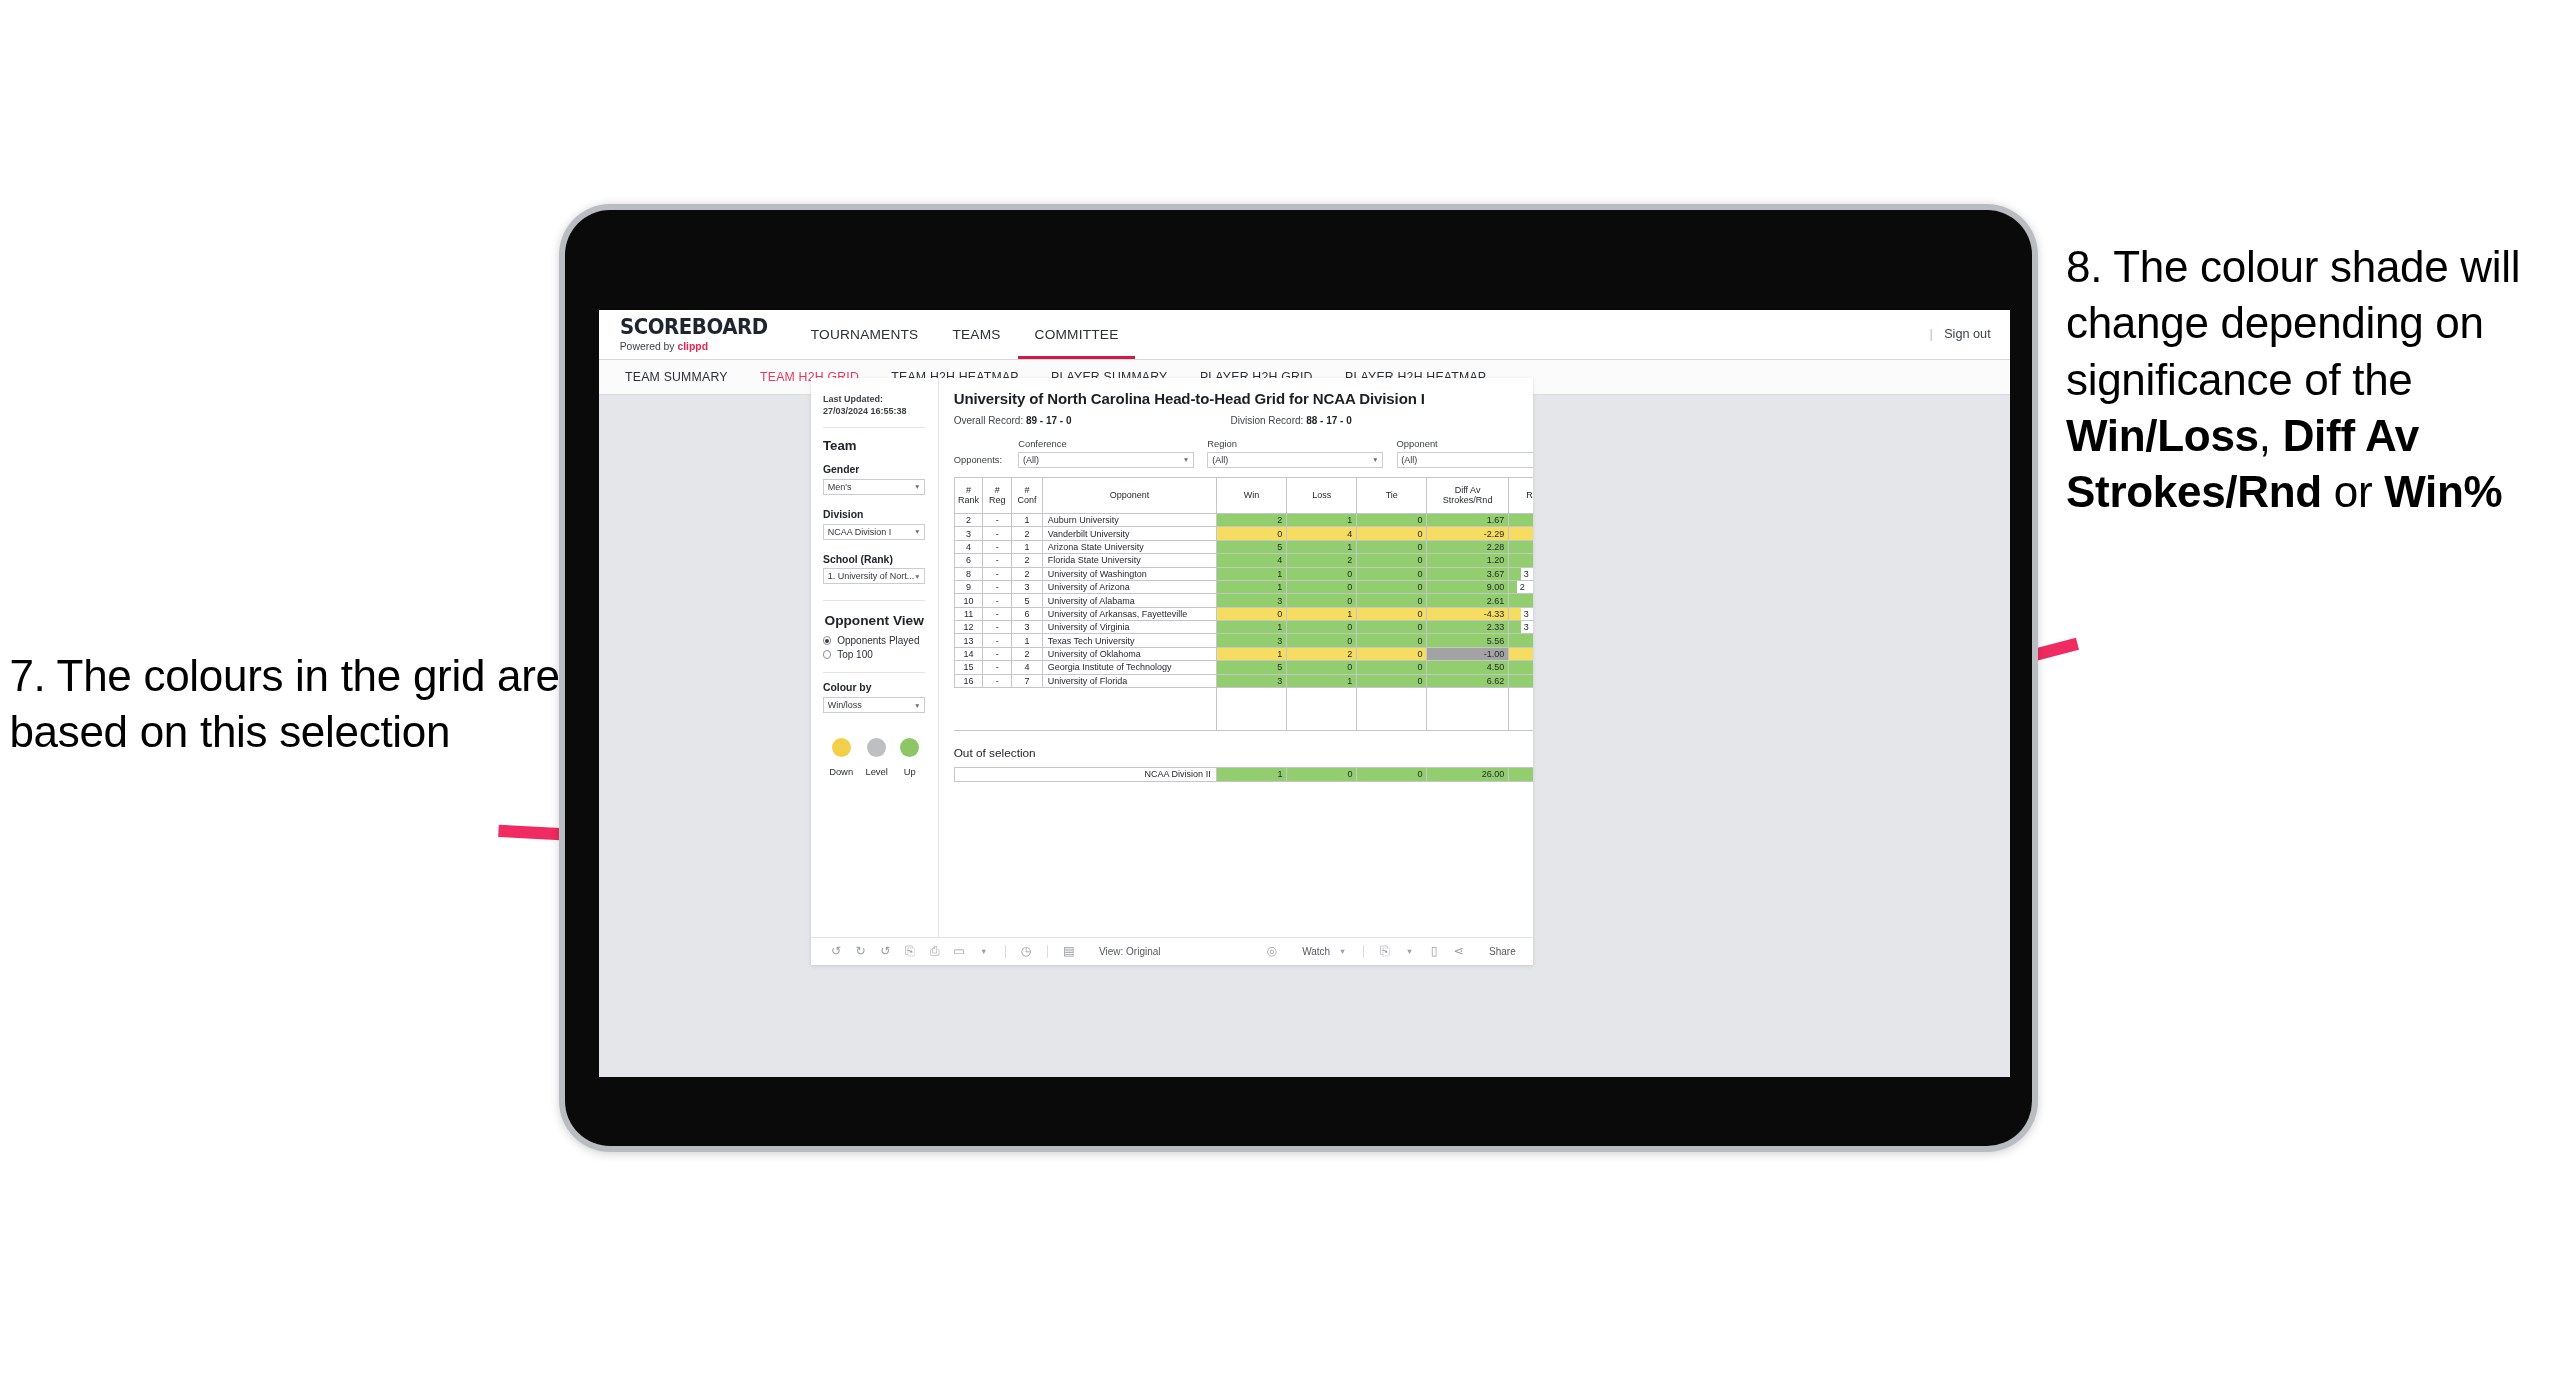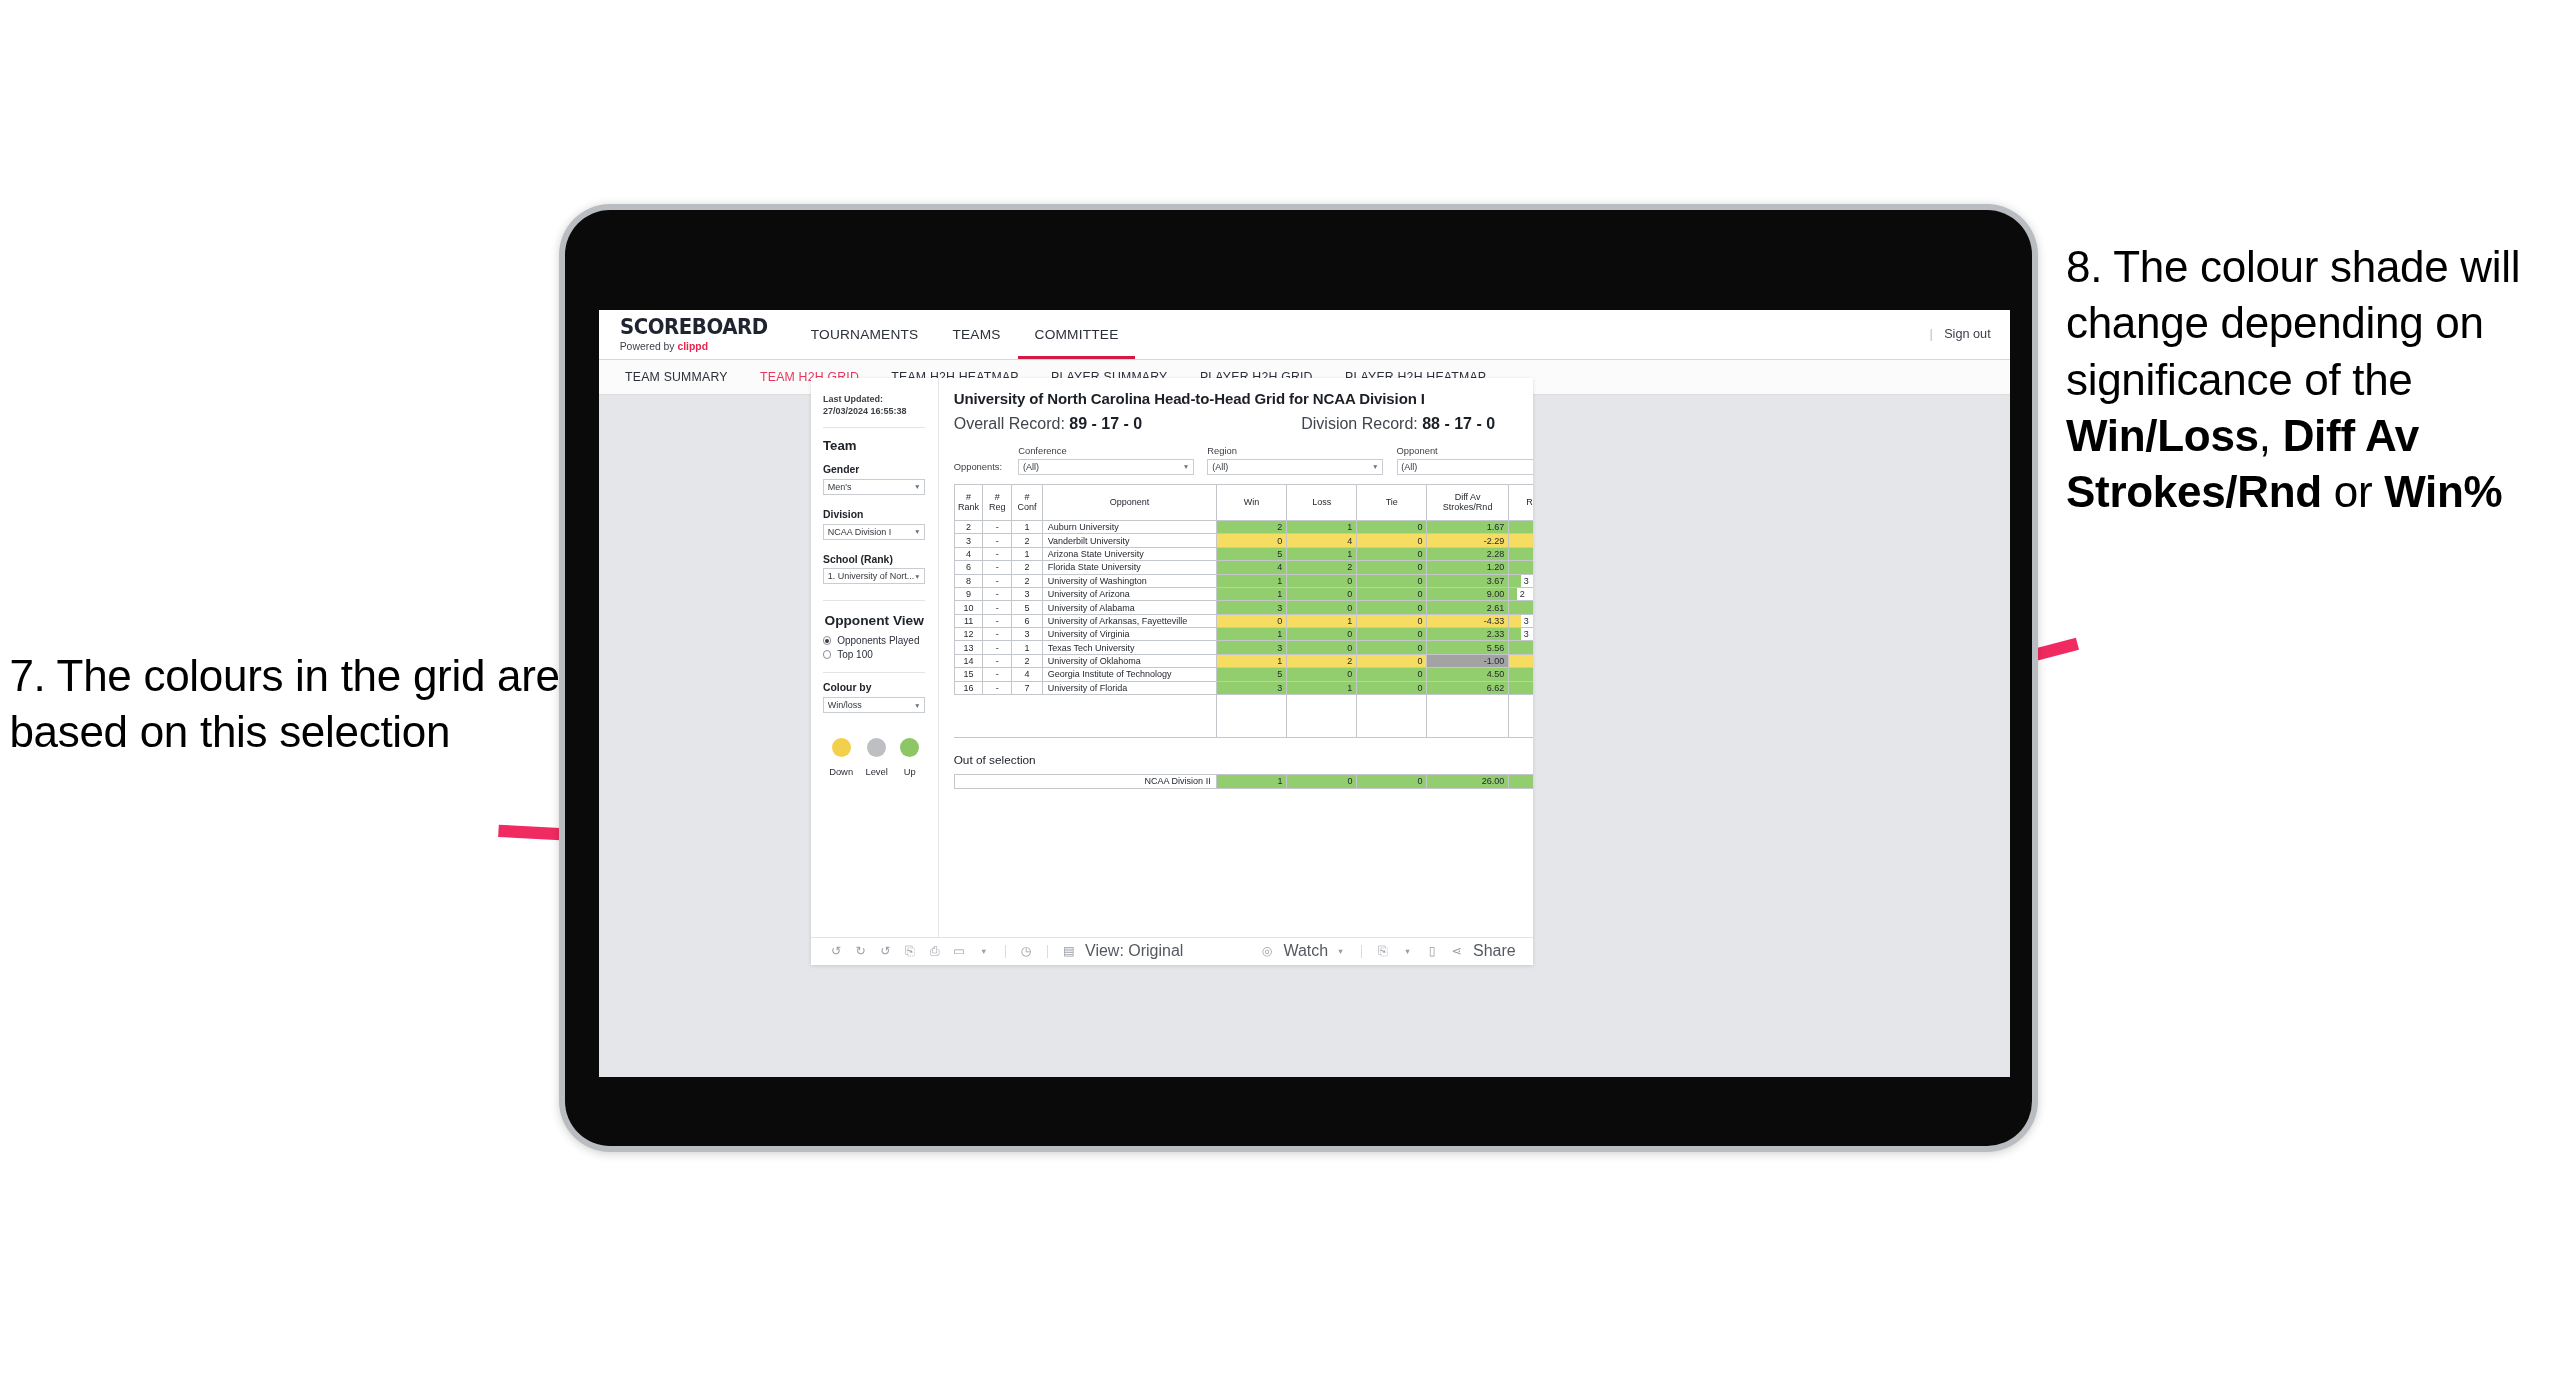--- a/index.html
+++ b/index.html
@@ -120,21 +120,21 @@
   }
   .rdot.on::after{ content:""; position:absolute; left:1.5px; top:1.5px; width:3.8px; height:3.8px; border-radius:50%; background:#3a3f48; }
   .legend { display:flex; justify-content:space-around; margin-top:24.6px; }
   .lg { text-align:center; }
   .lgdot { width:19px; height:19px; border-radius:50%; margin:0 auto 3.8px; }
   .lg span { font-size:9.4px; color:#2b2f38; }
 
   
   .main { flex:1; padding:12.3px 15px 0 15px; overflow:hidden; position:relative; }
   .h1 { font-size:15px; font-weight:700; color:#1b1f26; letter-spacing:-0.1px; }
-  .recs { display:flex; margin-top:8.5px; font-size:16px; color:#40454d; }
+  .recs { display:flex; margin-top:8.5px; font-size:10px; color:#40454d; }
   .recs b { color:#1b1f26; font-weight:700; }
   .recs .r2 { margin-left:159px; }
   .filters { display:flex; align-items:flex-end; margin-top:11.3px; gap:13.2px; }
   .flab { font-size:9.4px; color:#3a3f46; padding-bottom:2.8px; margin-right:2.8px; }
   .fgrp { display:flex; flex-direction:column; }
   .fgrp .cap2 { font-size:9.4px; color:#3a3f46; margin-bottom:2.8px; }
   .fgrp .sel { width:176px; }
 
   
   .tblwrap { margin-top:9.4px; position:relative; }
@@ -162,21 +162,21 @@
 
   
   .tbar {
     height: 28px; border-top:0.9px solid #e3e3e3; background:#fff;
     display:flex; align-items:center; padding:0 13.2px; gap:0px;
     font-size:9.4px; color:#6e737b;
   }
   .ticon { width:24.6px; text-align:center; font-size:12.3px; color:#9a9ea6; }
   .vsep { width:0.9px; height:13.2px; background:#dcdcdc; margin:0 8.5px; }
   .tright { margin-left:auto; display:flex; align-items:center; gap:0; }
-  .tlabel { font-size:16px; color:#55595f; margin-left:4px; }
+  .tlabel { font-size:10px; color:#55595f; margin-left:18px; }
 </style>
 </head>
 <body>
 
 <div id="stage">
 
   <div class="anno" id="anno-left">7. The colours in the grid are based on this selection</div>
 
   <svg class="arrow" style="left:472px; top:793px;" width="397" height="104" viewBox="0 0 420 110">
     <defs>

